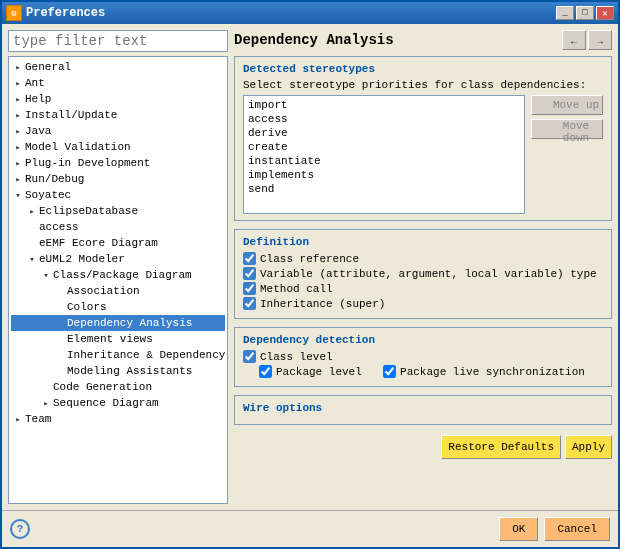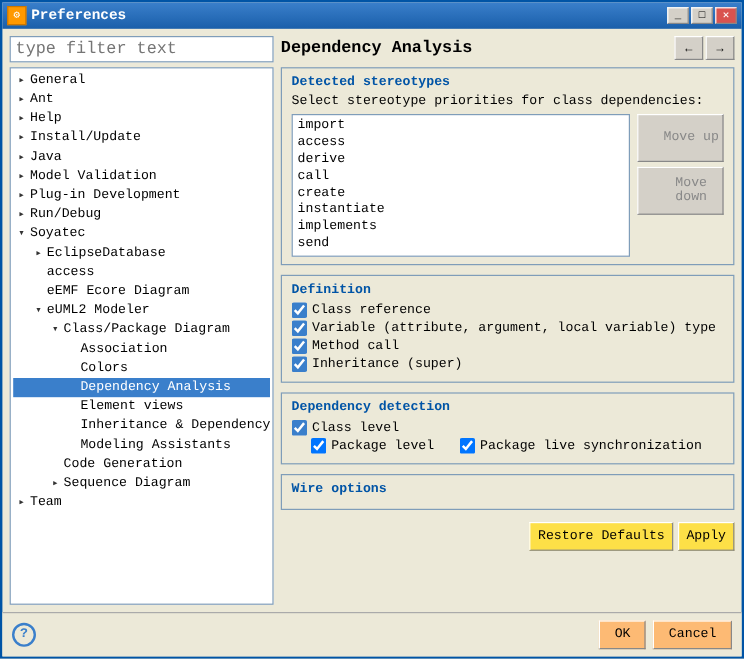--- a/index.html
+++ b/index.html
@@ -230,21 +230,21 @@
     }
 
     .stereotype-buttons {
       display: flex;
       flex-direction: column;
       gap: 4px;
     }
 
     .side-btn {
       width: 72px;
-      height: 40px;
+      height: 20px;
       background: #d4d0c8;
       border: 1px solid #888;
       border-top: 1px solid #fff;
       border-left: 1px solid #fff;
       font-size: 11px;
       cursor: pointer;
       font-family: 'Courier New', monospace;
       padding-left: 18px;
     }
 
@@ -470,21 +470,20 @@
 
       <div class="section-box">
         <div class="section-title">Detected stereotypes</div>
         <div class="section-desc">Select stereotype priorities for class dependencies:</div>
         <div class="stereotype-area">
           <div class="stereotype-list">
             <div id="stereotype-items">
                 <div class="stereotype-item">import</div>
                 <div class="stereotype-item">access</div>
                 <div class="stereotype-item">derive</div>
-                <div class="stereotype-item">call</div>
                 <div class="stereotype-item">create</div>
                 <div class="stereotype-item">instantiate</div>
                 <div class="stereotype-item">implements</div>
                 <div class="stereotype-item">send</div>
               </div>
           </div>
           <div class="stereotype-buttons">
             <button class="side-btn" disabled="">Move up</button>
             <button class="side-btn" disabled="">Move down</button>
           </div>

